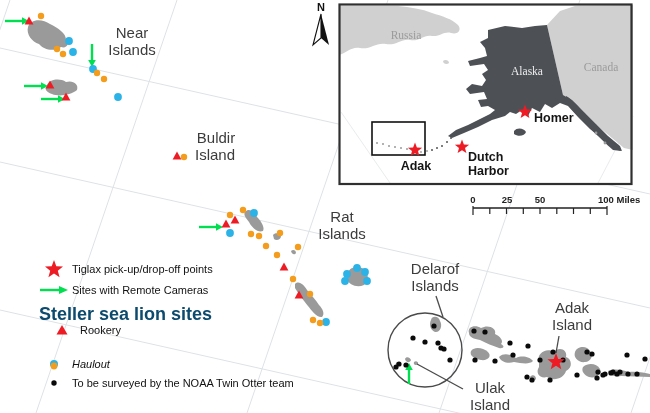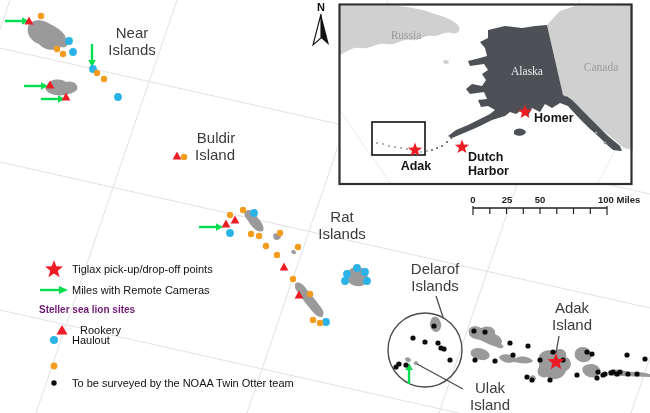--- a/index.html
+++ b/index.html
@@ -9,21 +9,21 @@
   .island-label{font-size:15px;fill:#3c3c3c;}
   .country-label{font-family:"Liberation Serif",serif;font-size:11.5px;fill:#9b9b9b;}
   .alaska-label{fill:#ededed;}
   .city-label{font-size:12.5px;font-weight:bold;fill:#151515;}
   .scale-label{font-size:9.5px;font-weight:bold;fill:#222;}
   .north-label{font-size:11px;font-weight:bold;fill:#111;}
   .legend{position:absolute;left:36px;top:258px;width:330px;}
   .legend-row{position:absolute;display:flex;align-items:center;height:20px;}
   .legend-icon{width:36px;display:flex;justify-content:center;align-items:center;flex:0 0 36px;}
   .legend-label{font-size:11px;color:#111;white-space:nowrap;}
-  .legend-header{position:absolute;left:3px;font-size:10px;font-weight:bold;color:#701a75;white-space:nowrap;}
+  .legend-header{position:absolute;left:3px;font-size:18px;font-weight:bold;color:#0c4a6e;white-space:nowrap;}
 </style>
 </head>
 <body>
 
 <div class="stage">
 <svg width="650" height="413" viewBox="0 0 650 413">
 
   <g stroke="#DEE2E6" stroke-width="1">
     <line x1="10" y1="0" x2="-131" y2="413"></line>
     <line x1="177" y1="0" x2="36" y2="413"></line>
@@ -258,32 +258,32 @@
     </span>
     <span class="legend-label">Tiglax pick-up/drop-off points</span>
   </div>
   <div class="legend-row" style="left:0;top:22px;">
     <span class="legend-icon">
       <svg width="32" height="12">
         <line x1="2" y1="6" x2="22" y2="6" stroke="#00DF4F" stroke-width="2.4"></line>
         <polygon points="30,6 21,2 21,10" fill="#00DF4F"></polygon>
       </svg>
     </span>
-    <span class="legend-label">Miles with Remote Cameras</span>
+    <span class="legend-label">Sites with Remote Cameras</span>
   </div>
   <div class="legend-header" style="top:46px;">Steller sea lion sites</div>
   <div class="legend-row" style="left:8px;top:62px;">
     <span class="legend-icon">
       <svg width="14" height="12">
             <polygon points="7,1 1.5,10.5 12.5,10.5" fill="#ED1C24"></polygon>
           </svg>
     </span>
     <span class="legend-label">Rookery</span>
   </div>
-  <div class="legend-row" style="left:0;top:72px;">
+  <div class="legend-row" style="left:0;top:96px;font-style:italic;">
     <span class="legend-icon">
       <svg width="10" height="10">
             <circle cx="5" cy="5" r="4" fill="#2BB3E8"></circle>
           </svg>
     </span>
     <span class="legend-label">Haulout</span>
   </div>
   <div class="legend-row" style="left:0;top:98px;">
     <span class="legend-icon">
       <svg width="10" height="10">

